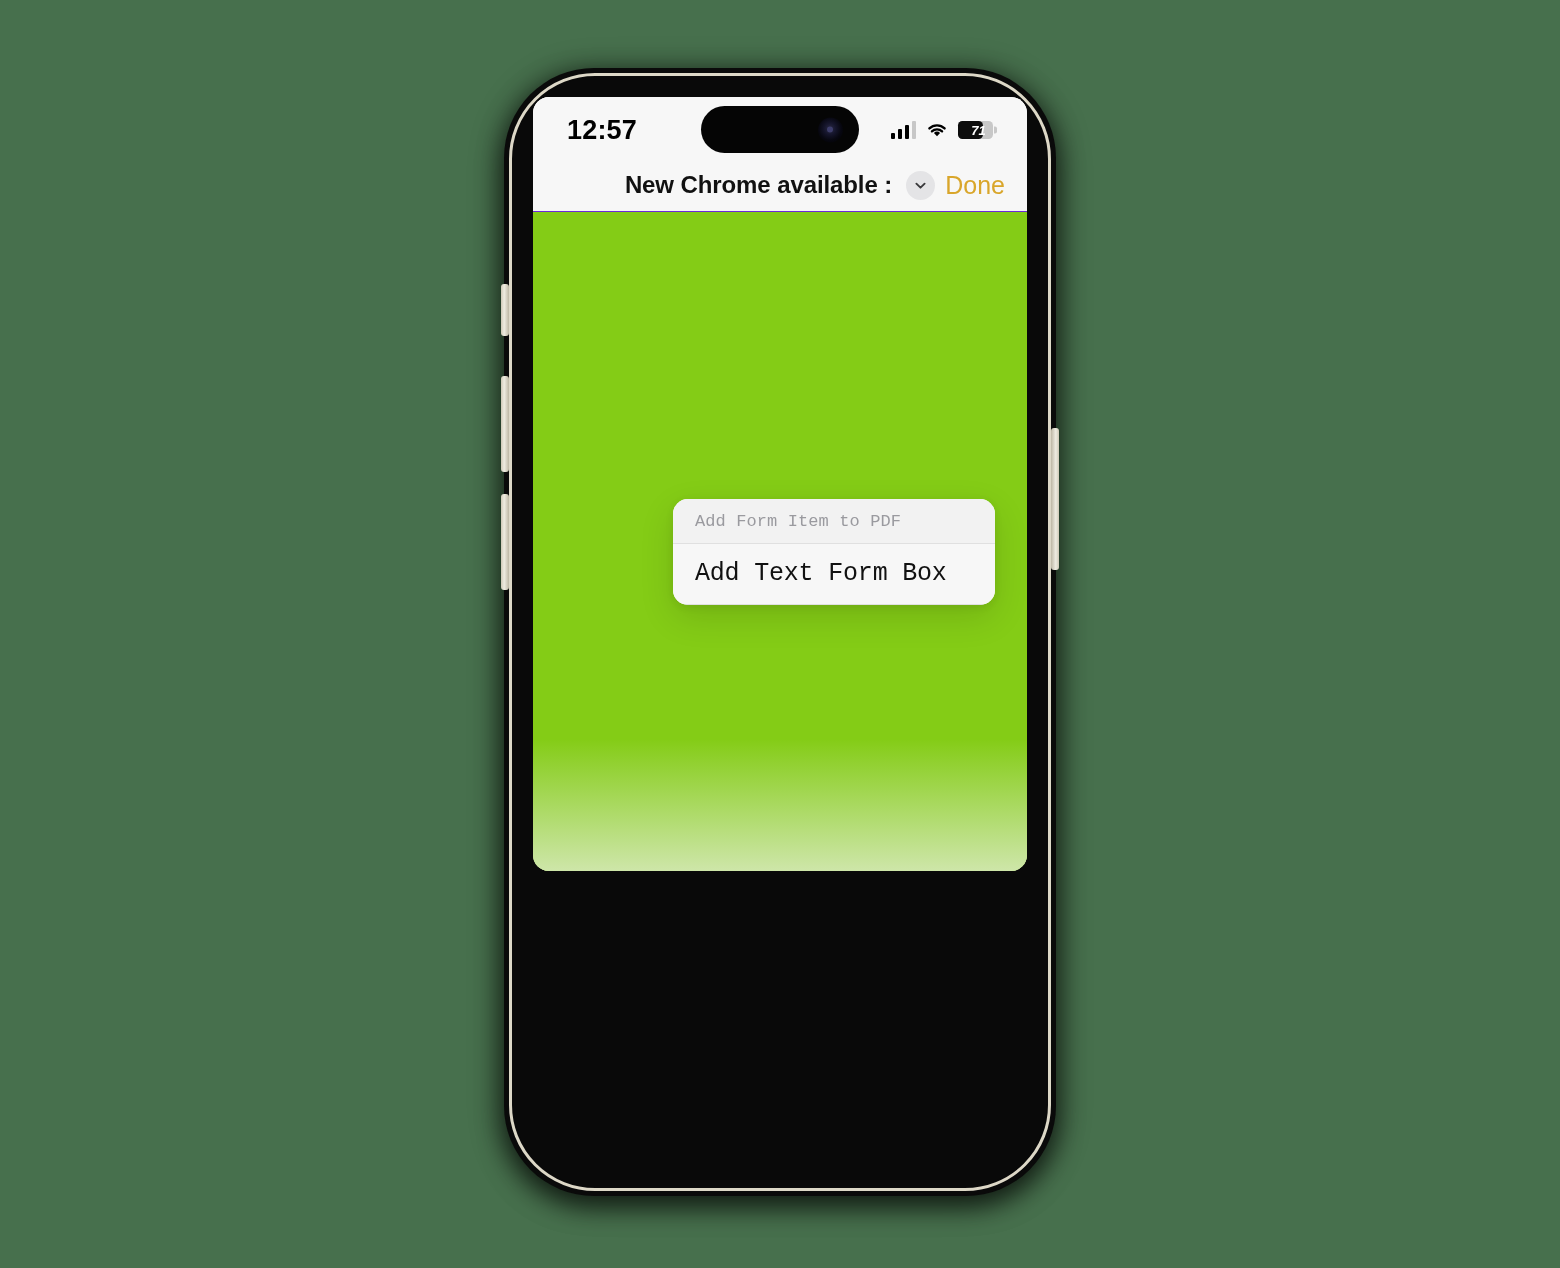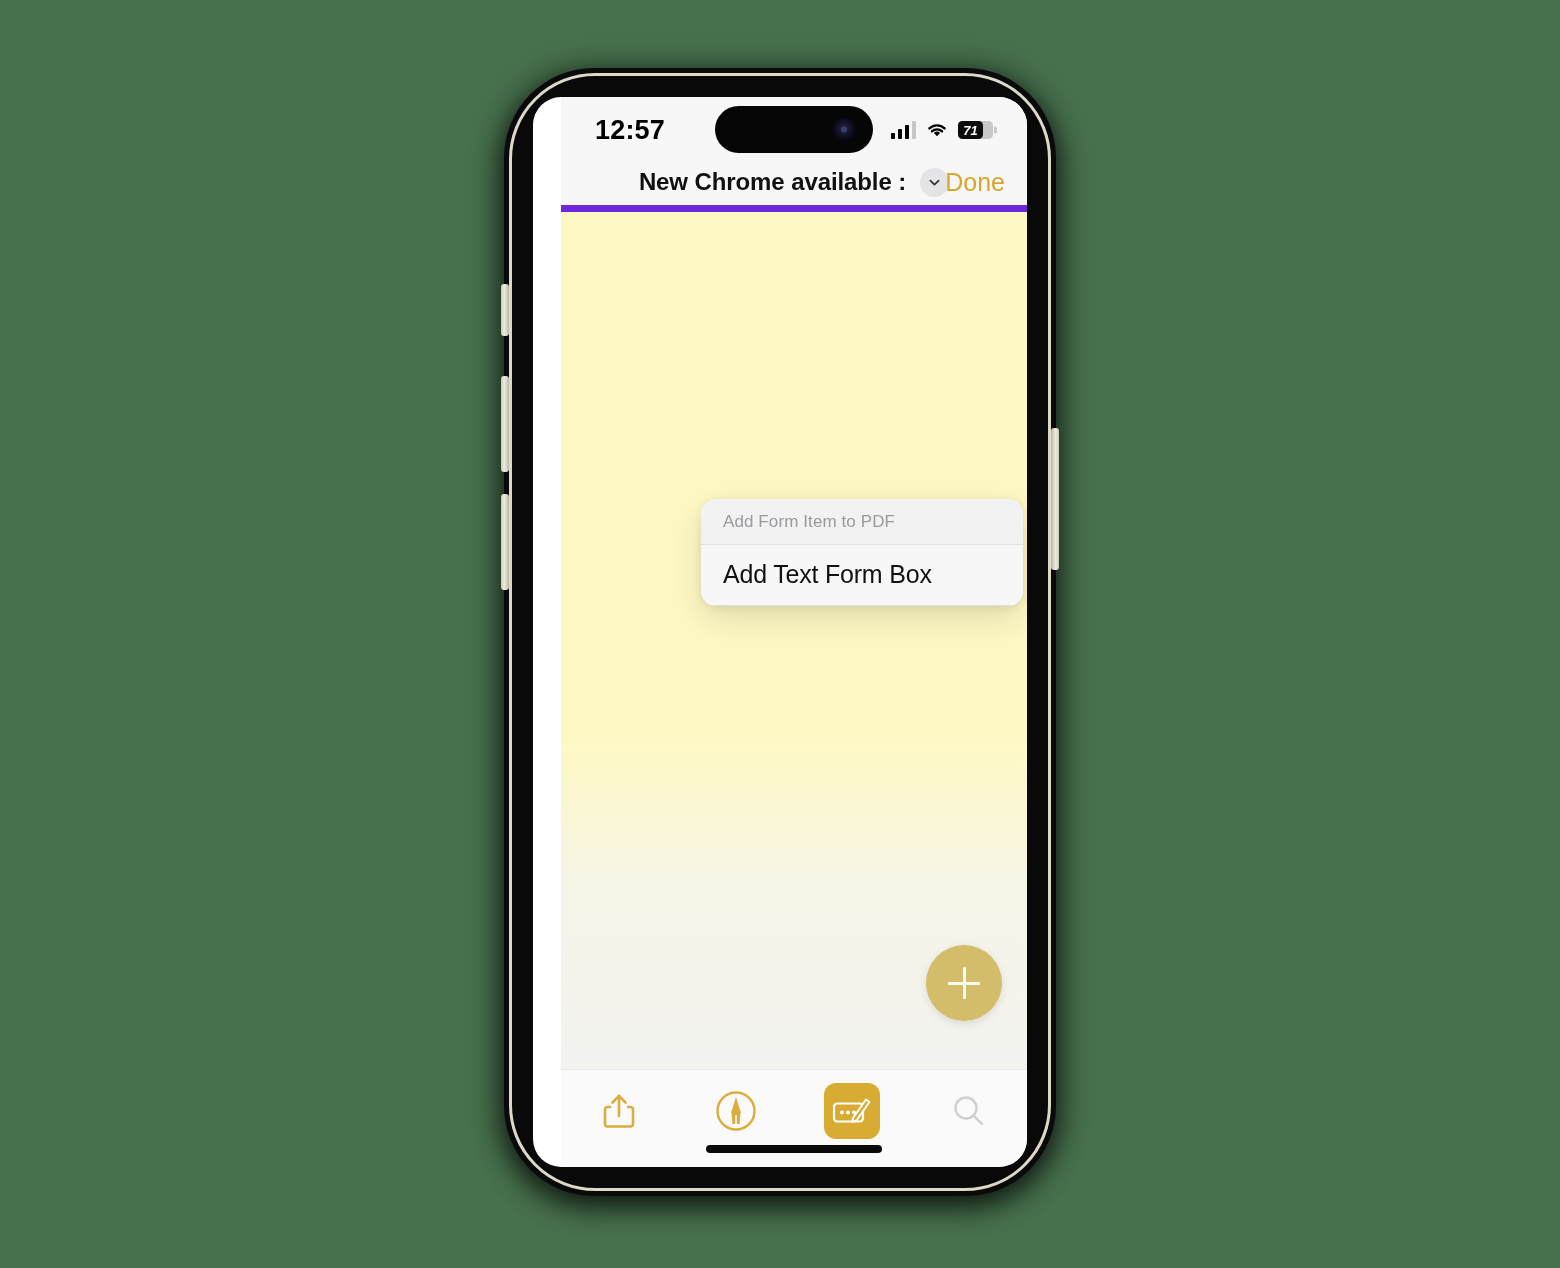--- a/index.html
+++ b/index.html
@@ -71,25 +71,24 @@
     border-radius: 83px;
     background: #090909;
   }
 
   
   .screen {
     position: absolute;
     left: 41px;
     top: 39px;
     width: 494px;
-    height: 1070px;
-    border-radius: 28px;
+    height: 774px;
+    border-radius: 16px;
     background: #ffffff;
     overflow: hidden;
-    padding-left: 28px;
   }
 
   
   .btn-side {
     position: absolute;
     background: linear-gradient(to right, #cfc9b6 0%, #efece1 40%, #bdb7a4 100%);
     border-radius: 3px;
   }
   .btn-mute   { left: 9px;  top: 226px; width: 8px; height: 52px; }
   .btn-volup  { left: 9px;  top: 318px; width: 8px; height: 96px; }
@@ -182,38 +181,38 @@
   .battery-fill {
     position: absolute;
     left: 0; top: 0;
     height: 100%;
     width: 71%;
     border-radius: 4.5px;
     background: #0c0c0c;
   }
   .battery-pct {
     position: absolute;
-    left: 0; top: 0;
+    left: 8px; top: 0;
     width: 25px;
     height: 100%;
     display: flex;
     align-items: center;
     justify-content: center;
     font-size: 13px;
     font-weight: 700;
     color: #fff;
     font-style: italic;
   }
 
   
   .nav-bar {
     position: relative;
     height: 53px;
     background: #f7f7f7;
-    border-bottom: 7px solid #6d28d9;
+    border-bottom: 1px solid #6d28d9;
     display: flex;
     align-items: center;
     justify-content: center;
     gap: 14px;
     padding: 0 22px;
   }
   .nav-title {
     font-size: 24px;
     font-weight: 700;
     color: #111;
@@ -234,22 +233,23 @@
     right: 22px;
     font-size: 25px;
     color: #d9a62b;
     font-weight: 400;
   }
 
   
   .content {
     position: relative;
     height: 857px;
-    background: #fef9c3;
+    background: #84cc16;
     overflow: hidden;
+    font-family: Liberation Mono, monospace;
   }
   .content-fade {
     position: absolute;
     left: 0; right: 0; bottom: 0;
     height: 330px;
     background: linear-gradient(to bottom, rgba(248,248,248,0) 0%, rgba(243,243,243,.75) 45%, rgba(242,242,242,.95) 100%);
     pointer-events: none;
   }
 
   

